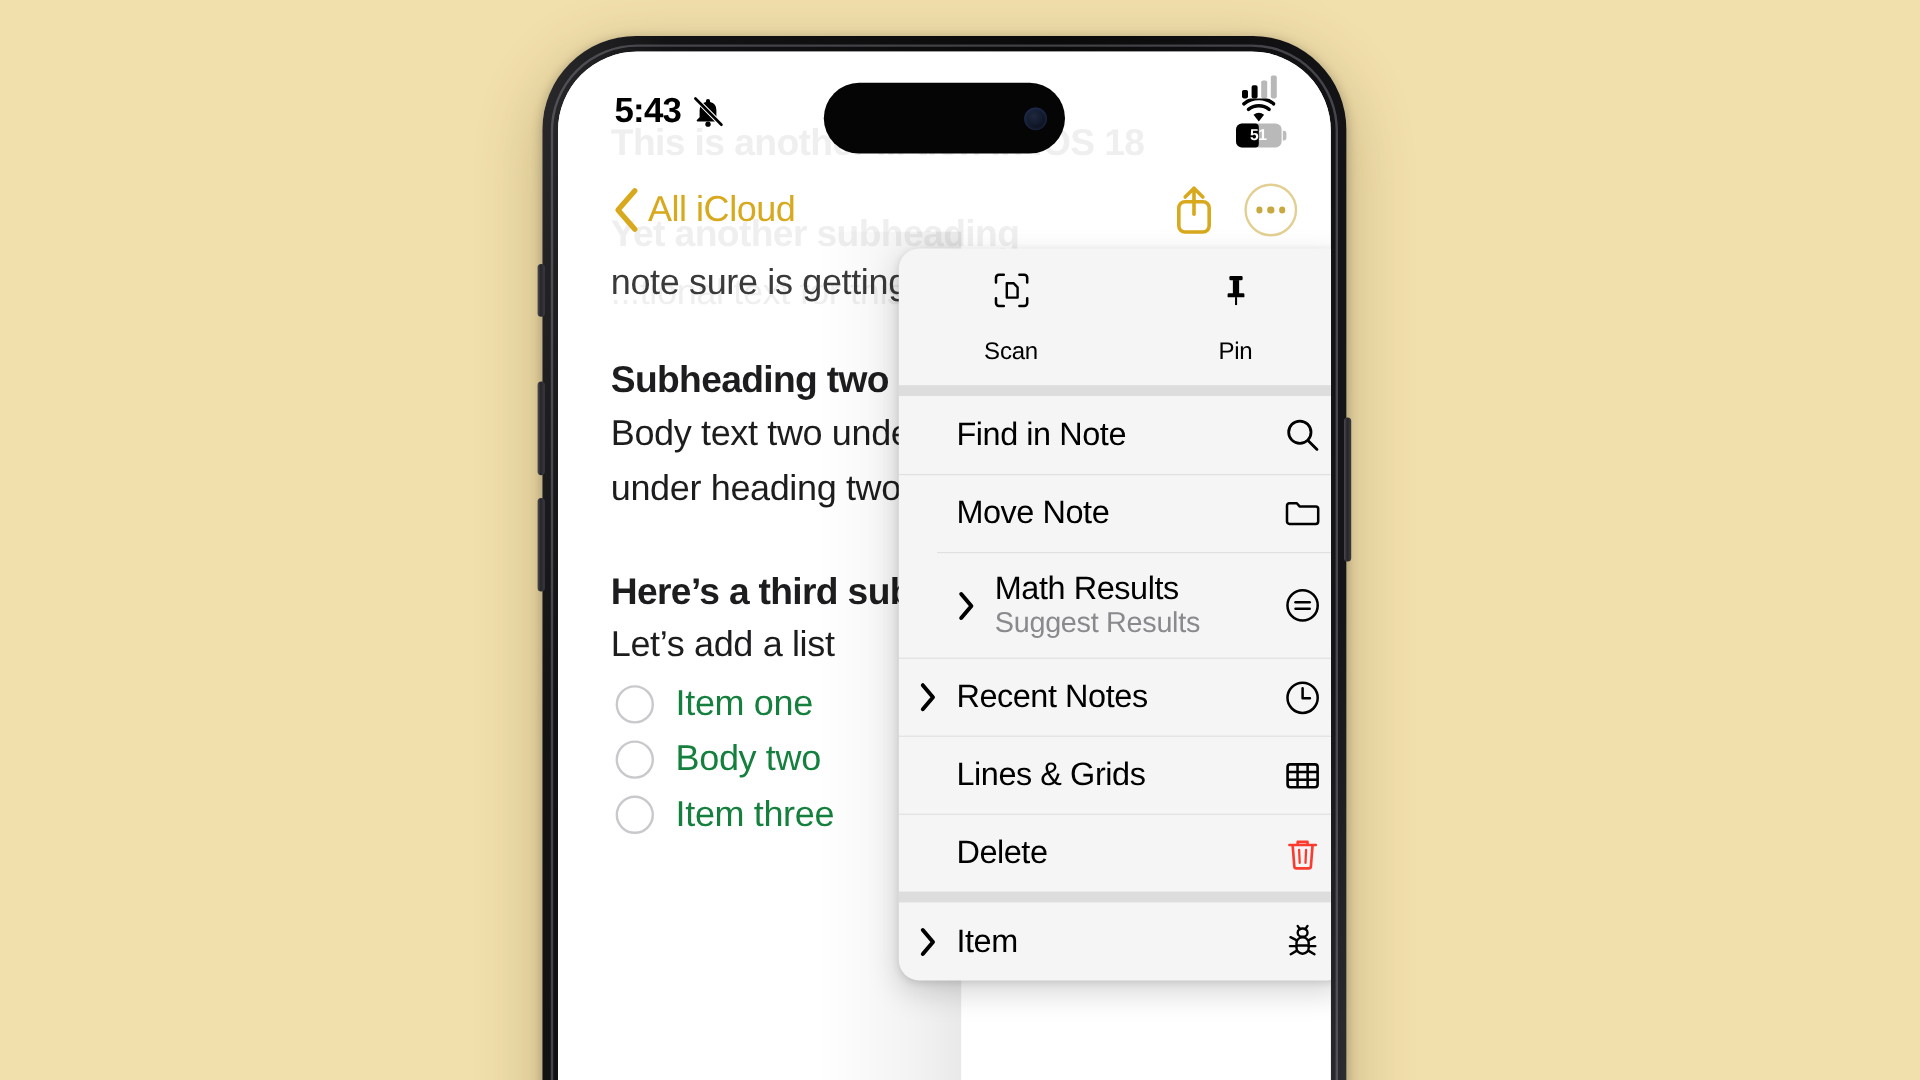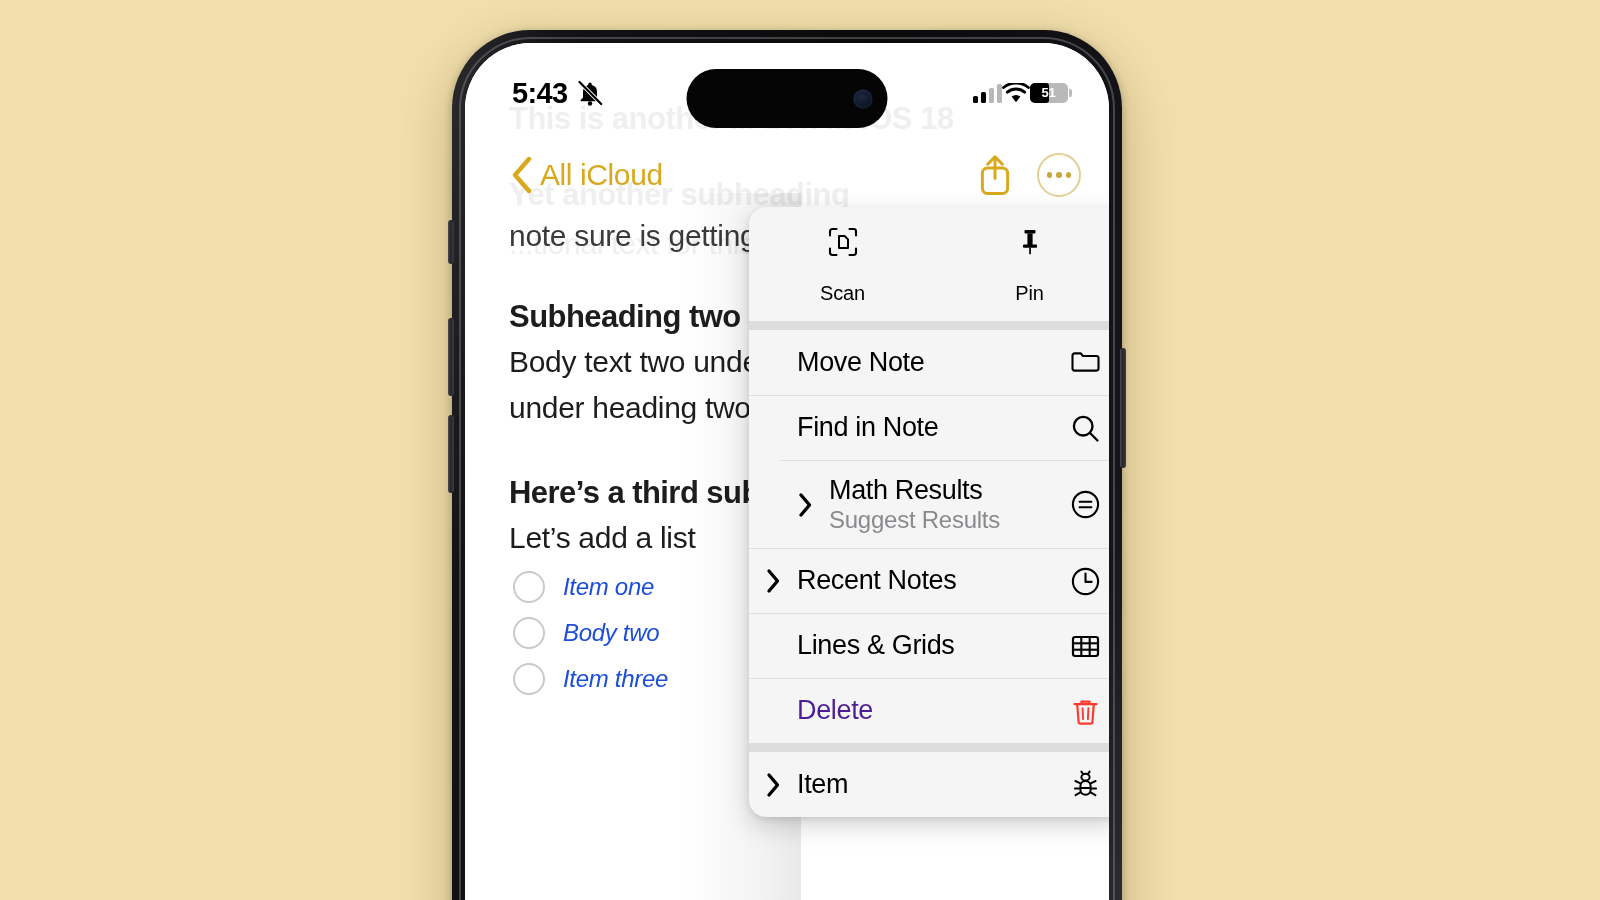--- a/index.html
+++ b/index.html
@@ -81,21 +81,21 @@
     display: flex; align-items: center;
     padding: 14px 41px 0 47px;
   }
   .status-left {
     display: flex; align-items: center; gap: 8px;
     font-size: 29px; font-weight: bold; letter-spacing: -0.6px;
     color: #000;
   }
   .status-right {
     margin-left: auto;
-    display: flex; align-items: center; 
+    display: flex; align-items: center;  flex-direction: column;
   }
   .bars { display: flex; align-items: flex-end; gap: 3px; height: 19px; }
   .bars i { width: 5px; border-radius: 1.5px; background: #000; display: block; }
   .bars i:nth-child(1) { height: 7px; }
   .bars i:nth-child(2) { height: 11px; }
   .bars i:nth-child(3) { height: 15px; background: #b8b8b8; }
   .bars i:nth-child(4) { height: 19px; background: #b8b8b8; }
   .battery {
     position: relative;
     width: 38px; height: 20px;
@@ -200,21 +200,21 @@
     height: 46px;
     cursor: pointer;
   }
   .check-circle {
     width: 32px; height: 32px;
     border-radius: 50%;
     border: 2px solid #c9c9cd;
     flex: none;
     margin-left: 4px;
   }
-  .check-label { font-size: 24px; letter-spacing: -0.3px; color: #1d4ed8; font-style: italic; }
+  .check-label { font-size: 30px; letter-spacing: -0.3px; color: #15803d; }
 
   
   .menu-shadow {
     position: absolute;
     left: 216px; top: 150px;
     width: 120px; bottom: 0;
     background: linear-gradient(90deg, rgba(0,0,0,0) 0%, rgba(0,0,0,0.05) 70%, rgba(0,0,0,0.085) 100%);
     pointer-events: none;
     z-index: 45;
   }
@@ -255,21 +255,21 @@
   .ctx-row:first-child { border-top: none; }
   .ctx-row .chev-cell {
     width: 30px; flex: none;
     display: flex; align-items: center;
   }
   .ctx-text { flex: 1; padding-left: 2px; }
   .ctx-title {
     font-size: 27px; letter-spacing: -0.35px; color: #000;
     line-height: 1.15;
   }
-  .ctx-title.danger { color: #4c1d95; }
+  .ctx-title.danger { color: #000000; }
   .ctx-sub {
     font-size: 24px; letter-spacing: -0.25px; color: #8a8a8e;
     line-height: 1.2; margin-top: 2px;
   }
   .ctx-icon { flex: none; display: flex; align-items: center; justify-content: center; width: 36px; }
   .row-tall { min-height: 88px; margin-left: 32px; }
 </style>
 </head>
 <body>
 
@@ -397,38 +397,38 @@
           </div>
         </div>
 
         <div class="ctx-gap"></div>
 
         <div>
 
           <div class="ctx-row">
             <span class="chev-cell"></span>
             <span class="ctx-text">
-              <span class="ctx-title">Move Note</span>
-            </span>
-            <span class="ctx-icon">
-              <svg width="31" height="31" viewBox="0 0 31 31">
-                <path d="M2.5 8.4a2 2 0 0 1 2-2h6.2l2.3 2.6h13.5a2 2 0 0 1 2 2v10.6a2 2 0 0 1-2 2H4.5a2 2 0 0 1-2-2z" stroke="#000" stroke-width="2.1" fill="none" stroke-linejoin="round"></path>
+              <span class="ctx-title">Find in Note</span>
+            </span>
+            <span class="ctx-icon">
+              <svg width="31" height="31" viewBox="0 0 31 31">
+                <circle cx="13.2" cy="13.2" r="9.3" stroke="#000" stroke-width="2.3" fill="none"></circle>
+                <line x1="20" y1="20" x2="27.5" y2="27.5" stroke="#000" stroke-width="2.3" stroke-linecap="round"></line>
               </svg>
             </span>
           </div>
 
           <div class="ctx-row">
             <span class="chev-cell"></span>
             <span class="ctx-text">
-              <span class="ctx-title">Find in Note</span>
-            </span>
-            <span class="ctx-icon">
-              <svg width="31" height="31" viewBox="0 0 31 31">
-                <circle cx="13.2" cy="13.2" r="9.3" stroke="#000" stroke-width="2.3" fill="none"></circle>
-                <line x1="20" y1="20" x2="27.5" y2="27.5" stroke="#000" stroke-width="2.3" stroke-linecap="round"></line>
+              <span class="ctx-title">Move Note</span>
+            </span>
+            <span class="ctx-icon">
+              <svg width="31" height="31" viewBox="0 0 31 31">
+                <path d="M2.5 8.4a2 2 0 0 1 2-2h6.2l2.3 2.6h13.5a2 2 0 0 1 2 2v10.6a2 2 0 0 1-2 2H4.5a2 2 0 0 1-2-2z" stroke="#000" stroke-width="2.1" fill="none" stroke-linejoin="round"></path>
               </svg>
             </span>
           </div>
 
           <div class="ctx-row row-tall">
             <span class="chev-cell">
               <svg width="17" height="26" viewBox="0 0 17 26">
                 <path d="M4 3 12.5 13 4 23" stroke="#000" stroke-width="3.3" fill="none" stroke-linecap="round" stroke-linejoin="round"></path>
               </svg>
             </span>

